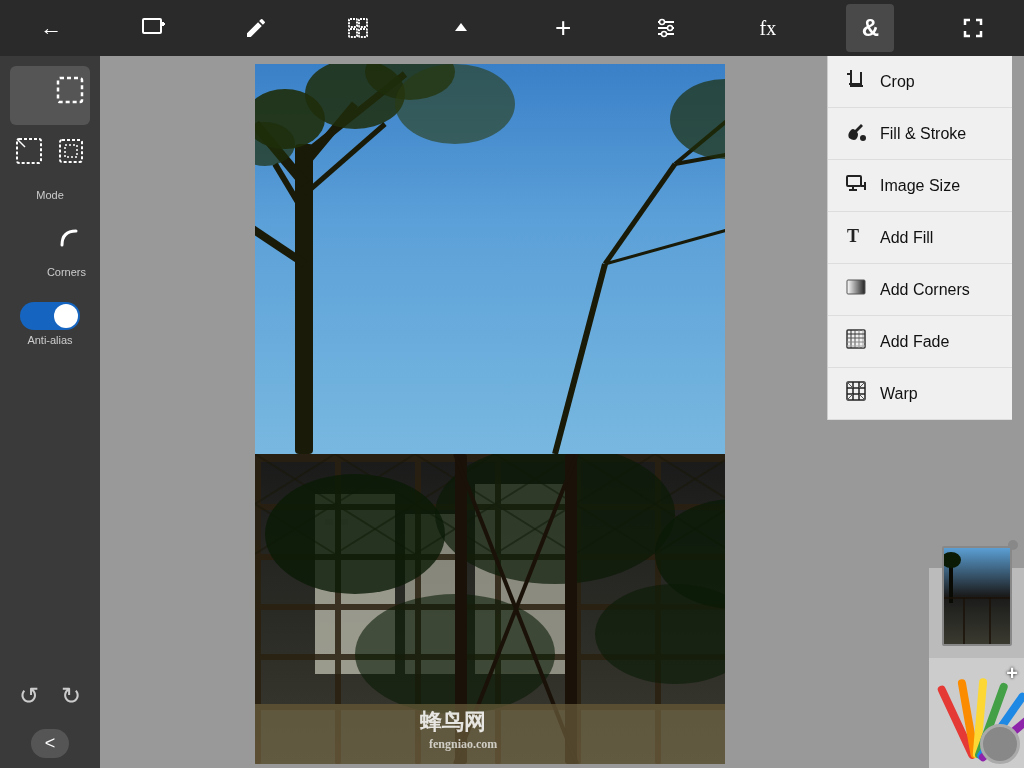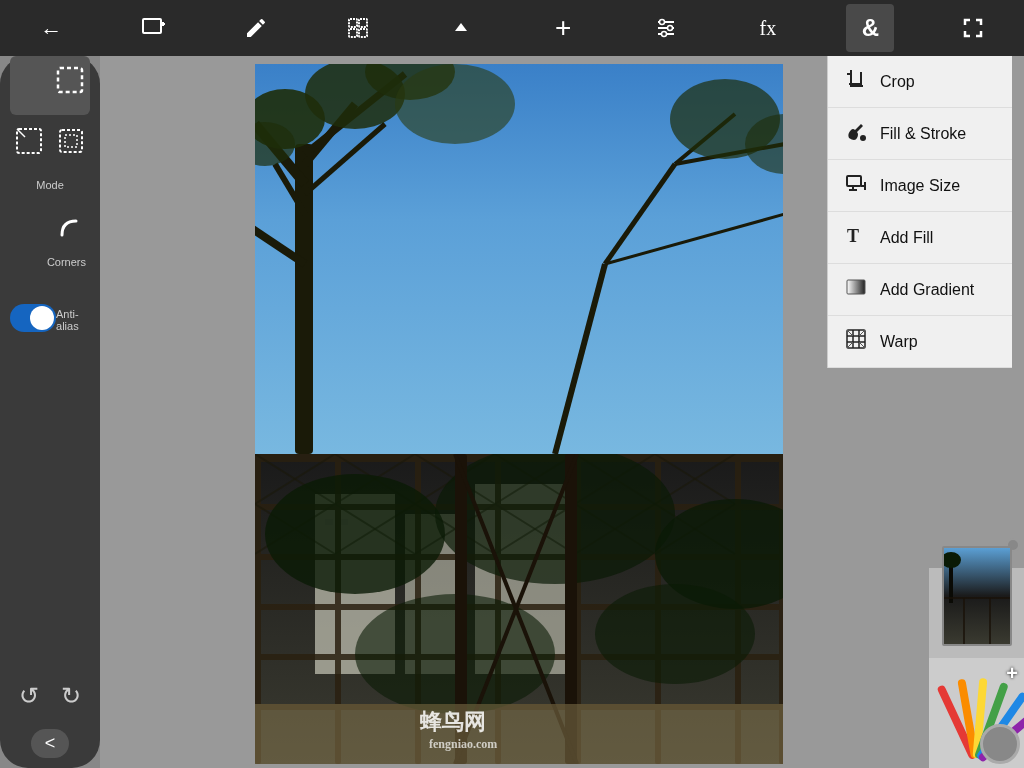--- a/index.html
+++ b/index.html
@@ -29,23 +29,22 @@
     
     #left-sidebar {
       position: absolute;
       top: 56px; left: 0;
       width: 100px;
       height: 712px;
       background: #3a3a3a;
       display: flex;
       flex-direction: column;
       align-items: center;
-      padding-top: 0;
+      padding-top: 10px;
       z-index: 100;
-      border-radius: 28px;
     }
 
     .sidebar-tool {
       width: 80px;
       display: flex;
       flex-direction: column;
       align-items: flex-end;
       margin-bottom: 8px;
       cursor: pointer;
       padding: 8px 4px;
@@ -53,23 +52,23 @@
       color: #fff;
     }
     .sidebar-tool.selected { background: #555; }
     .sidebar-tool .tool-icon { font-size: 28px; margin-bottom: 4px; }
     .sidebar-tool .tool-label { font-size: 11px; text-align: center; color: #ccc; }
 
     
     .toggle-wrapper {
       width: 80px;
       display: flex;
-      flex-direction: row;
+      flex-direction: column;
       align-items: center;
-      margin-top: 20px;
+      margin-top: 8px;
     }
     .toggle-switch {
       width: 60px; height: 28px;
       background: #1565C0;
       border-radius: 14px;
       display: flex;
       align-items: center;
       padding: 2px;
       position: relative;
       cursor: pointer;
@@ -120,21 +119,21 @@
       right: 0;
       bottom: 0;
       background: #999;
       overflow: hidden;
     }
 
     .canvas-image {
       position: absolute;
       left: 155px;
       top: 8px;
-      width: 528px;
+      width: 470px;
       height: 700px;
       background: #ec4899;
       overflow: hidden;
     }
 
     
     .img-top {
       width: 100%;
       height: 390px;
       background: linear-gradient(180deg, #4a90d9 0%, #87CEEB 60%, #9fc8e0 100%);
@@ -563,23 +562,39 @@
       <svg width="22" height="22" viewBox="0 0 22 22">
         <defs>
           <linearGradient id="mg" x1="0" y1="0" x2="1" y2="0">
             <stop offset="0%" stop-color="#fff"></stop>
             <stop offset="100%" stop-color="#222"></stop>
           </linearGradient>
         </defs>
         <rect x="2" y="4" width="18" height="14" rx="1" fill="url(#mg)" stroke="#555" stroke-width="1"></rect>
       </svg>
     </span>
-    <span>Add Gradient</span>
-  </div>
-
+    <span>Add Corners</span>
+  </div>
+
+  <div class="menu-item">
+    <span class="menu-icon">
+      <svg width="22" height="22" viewBox="0 0 22 22" fill="none">
+        <rect x="2" y="2" width="18" height="18" rx="1" stroke="#333" stroke-width="1.5"></rect>
+        <line x1="6" y1="2" x2="6" y2="20" stroke="#333" stroke-width="1"></line>
+        <line x1="10" y1="2" x2="10" y2="20" stroke="#555" stroke-width="1"></line>
+        <line x1="14" y1="2" x2="14" y2="20" stroke="#888" stroke-width="1"></line>
+        <line x1="18" y1="2" x2="18" y2="20" stroke="#aaa" stroke-width="1"></line>
+        <line x1="2" y1="6" x2="20" y2="6" stroke="#333" stroke-width="1"></line>
+        <line x1="2" y1="10" x2="20" y2="10" stroke="#555" stroke-width="1"></line>
+        <line x1="2" y1="14" x2="20" y2="14" stroke="#888" stroke-width="1"></line>
+        <line x1="2" y1="18" x2="20" y2="18" stroke="#aaa" stroke-width="1"></line>
+      </svg>
+    </span>
+    <span>Add Fade</span>
+  </div>
 
   <div class="menu-item">
     <span class="menu-icon">
       <svg width="22" height="22" viewBox="0 0 22 22" fill="none" stroke="#222" stroke-width="1.5">
         <rect x="2" y="2" width="18" height="18" rx="1"></rect>
         <line x1="2" y1="8" x2="20" y2="8"></line>
         <line x1="2" y1="14" x2="20" y2="14"></line>
         <line x1="8" y1="2" x2="8" y2="20"></line>
         <line x1="14" y1="2" x2="14" y2="20"></line>
 

